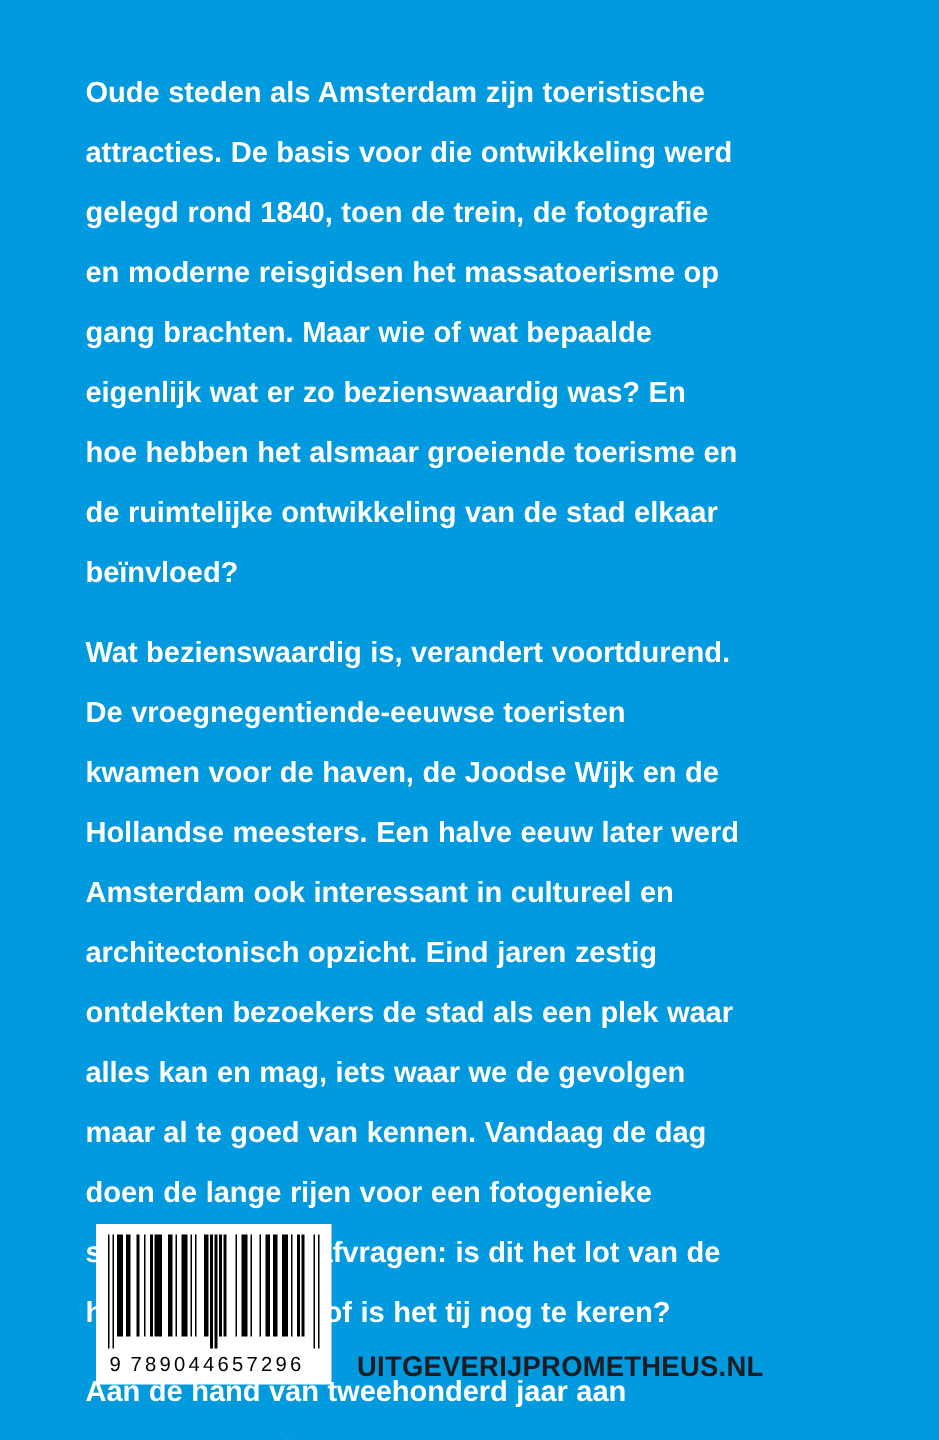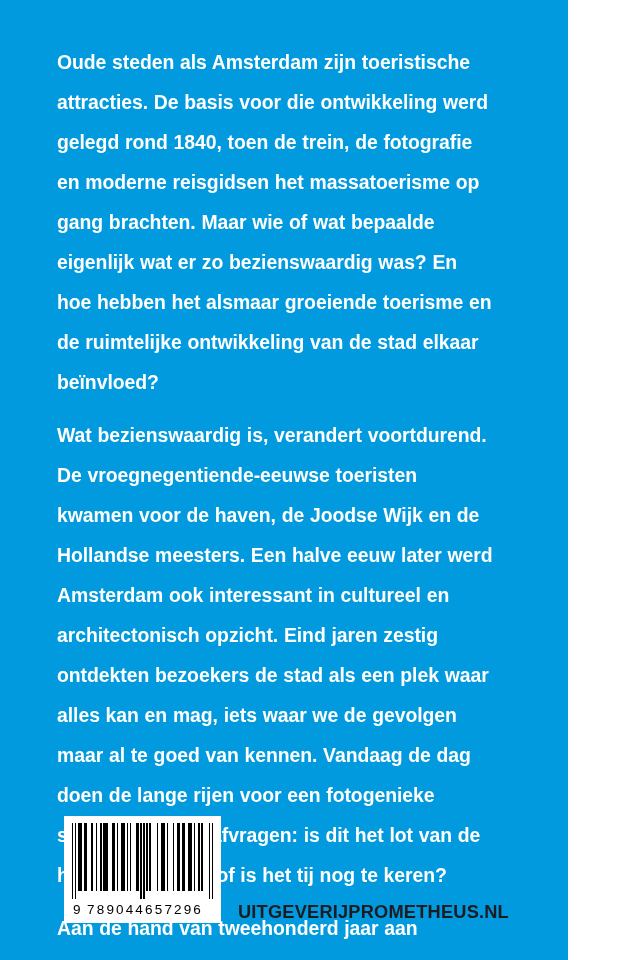--- a/index.html
+++ b/index.html
@@ -3,21 +3,21 @@
 <meta charset="utf-8">
 <title>Book Back Cover</title>
 <style>
   html, body {
     margin: 0;
     padding: 0;
     background: #ffffff;
   }
   #cover {
     position: relative;
-    width: 568px;
+    width: 626px;
     height: 960px;
     background: #029ADE;
     overflow: hidden;
     font-family: "Liberation Sans", sans-serif;
     -webkit-font-smoothing: antialiased;
   }
   #blurb {
     position: absolute;
     left: 57px;
     top: 42px;

